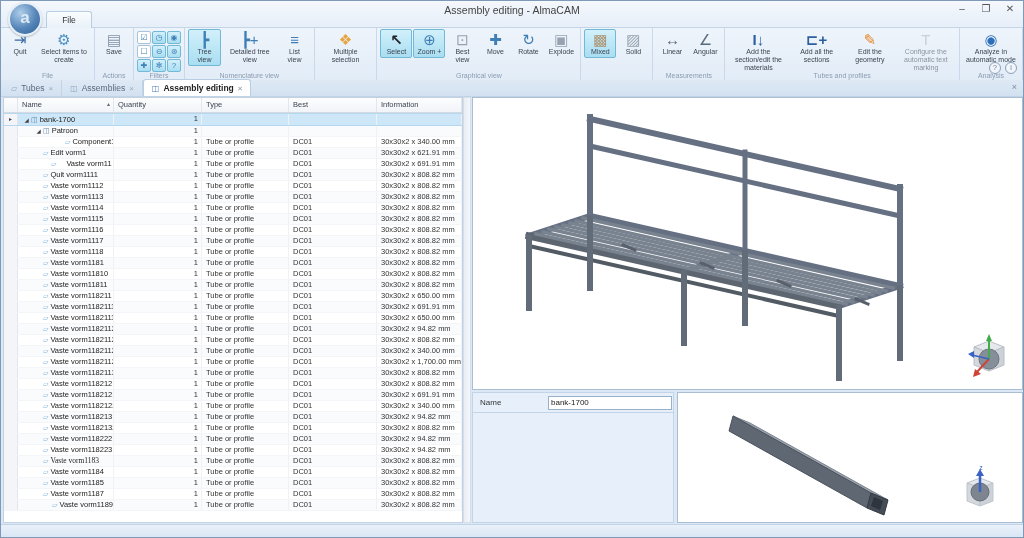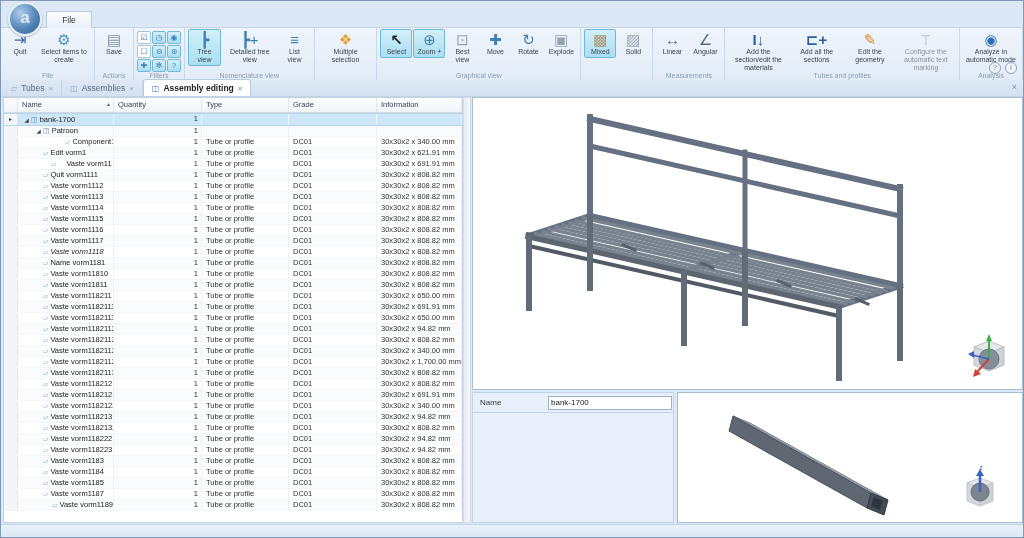--- a/index.html
+++ b/index.html
@@ -71,20 +71,28 @@
   #bottomleft{position:absolute;left:471px;top:412px;width:202px;height:110px;background:#e7f0fa;border:1px solid #c3d4e6;border-top:none;box-sizing:border-box;}
   #tube3d{left:676px;top:391px;width:346px;height:131px;}
   #statusbar{position:absolute;left:0;top:523px;width:100%;height:13px;background:linear-gradient(#e9f1fa,#d9e6f4);border-top:1px solid #c2d3e6;}
   .gizmo{position:absolute;}
 </style>
 </head>
 <body>
 
 <div id="window">
 
+  <div id="titlebar">
+    <div id="title">Assembly editing - AlmaCAM</div>
+    <div id="wincontrols">
+      <span class="winbtn">–</span>
+      <span class="winbtn">❐</span>
+      <span class="winbtn">✕</span>
+    </div>
+  </div>
   <div id="logo">a</div>
   <div id="filetab">File</div>
 
   <div id="ribbon">
       <div class="rgroup">
         <div class="rbtns">
           <div class="rbtn">
             <span class="ricon ic-quit">⇥</span>
             <span class="rlabel">Quit</span>
           </div>
@@ -255,21 +263,21 @@
       </div>
     </div>
   <span id="areaclose">×</span>
 
   <div id="tablepanel">
     <div id="thead">
         <div class="hcell"></div>
         <div class="hcell"><span>Name</span><span class="hsort">▴</span></div>
         <div class="hcell"><span>Quantity</span></div>
         <div class="hcell"><span>Type</span></div>
-        <div class="hcell"><span>Grade</span></div>
+        <div class="hcell"><span>Best</span></div>
         <div class="hcell"><span>Information</span></div>
       </div>
     <div id="tbody">
         <div class="trow selected">
           <div class="tcell gut"><span>▸</span></div>
           <div class="tcell ncell" style="padding-left: 4px;">
             <span class="exp">◢</span>
             <span class="tico-asm">◫</span>
             <span>bank-1700</span>
           </div>
@@ -405,36 +413,36 @@
             <span class="tico-tube">▱</span>
             <span>Vaste vorm1117</span>
           </div>
           <div class="tcell qcell">1</div>
           <div class="tcell">Tube or profile</div>
           <div class="tcell">DC01</div>
           <div class="tcell">30x30x2 x 808.82 mm</div>
         </div>
         <div class="trow">
           <div class="tcell gut"></div>
-          <div class="tcell ncell" style="padding-left: 16px; font-style: italic;">
+          <div class="tcell ncell" style="padding-left: 16px;">
             <span class="exp"></span>
             <span class="tico-tube">▱</span>
             <span>Vaste vorm1118</span>
           </div>
           <div class="tcell qcell">1</div>
           <div class="tcell">Tube or profile</div>
           <div class="tcell">DC01</div>
           <div class="tcell">30x30x2 x 808.82 mm</div>
         </div>
         <div class="trow">
           <div class="tcell gut"></div>
           <div class="tcell ncell" style="padding-left: 16px;">
             <span class="exp"></span>
             <span class="tico-tube">▱</span>
-            <span>Name vorm1181</span>
+            <span>Vaste vorm1181</span>
           </div>
           <div class="tcell qcell">1</div>
           <div class="tcell">Tube or profile</div>
           <div class="tcell">DC01</div>
           <div class="tcell">30x30x2 x 808.82 mm</div>
         </div>
         <div class="trow">
           <div class="tcell gut"></div>
           <div class="tcell ncell" style="padding-left: 16px;">
             <span class="exp"></span>
@@ -633,21 +641,21 @@
             <span class="tico-tube">▱</span>
             <span>Vaste vorm118223</span>
           </div>
           <div class="tcell qcell">1</div>
           <div class="tcell">Tube or profile</div>
           <div class="tcell">DC01</div>
           <div class="tcell">30x30x2 x 94.82 mm</div>
         </div>
         <div class="trow">
           <div class="tcell gut"></div>
-          <div class="tcell ncell" style="padding-left: 16px;">
+          <div class="tcell ncell" style="padding-left: 16px; font-family: Liberation Serif, serif;">
             <span class="exp"></span>
             <span class="tico-tube">▱</span>
             <span>Vaste vorm1183</span>
           </div>
           <div class="tcell qcell">1</div>
           <div class="tcell">Tube or profile</div>
           <div class="tcell">DC01</div>
           <div class="tcell">30x30x2 x 808.82 mm</div>
         </div>
         <div class="trow">

